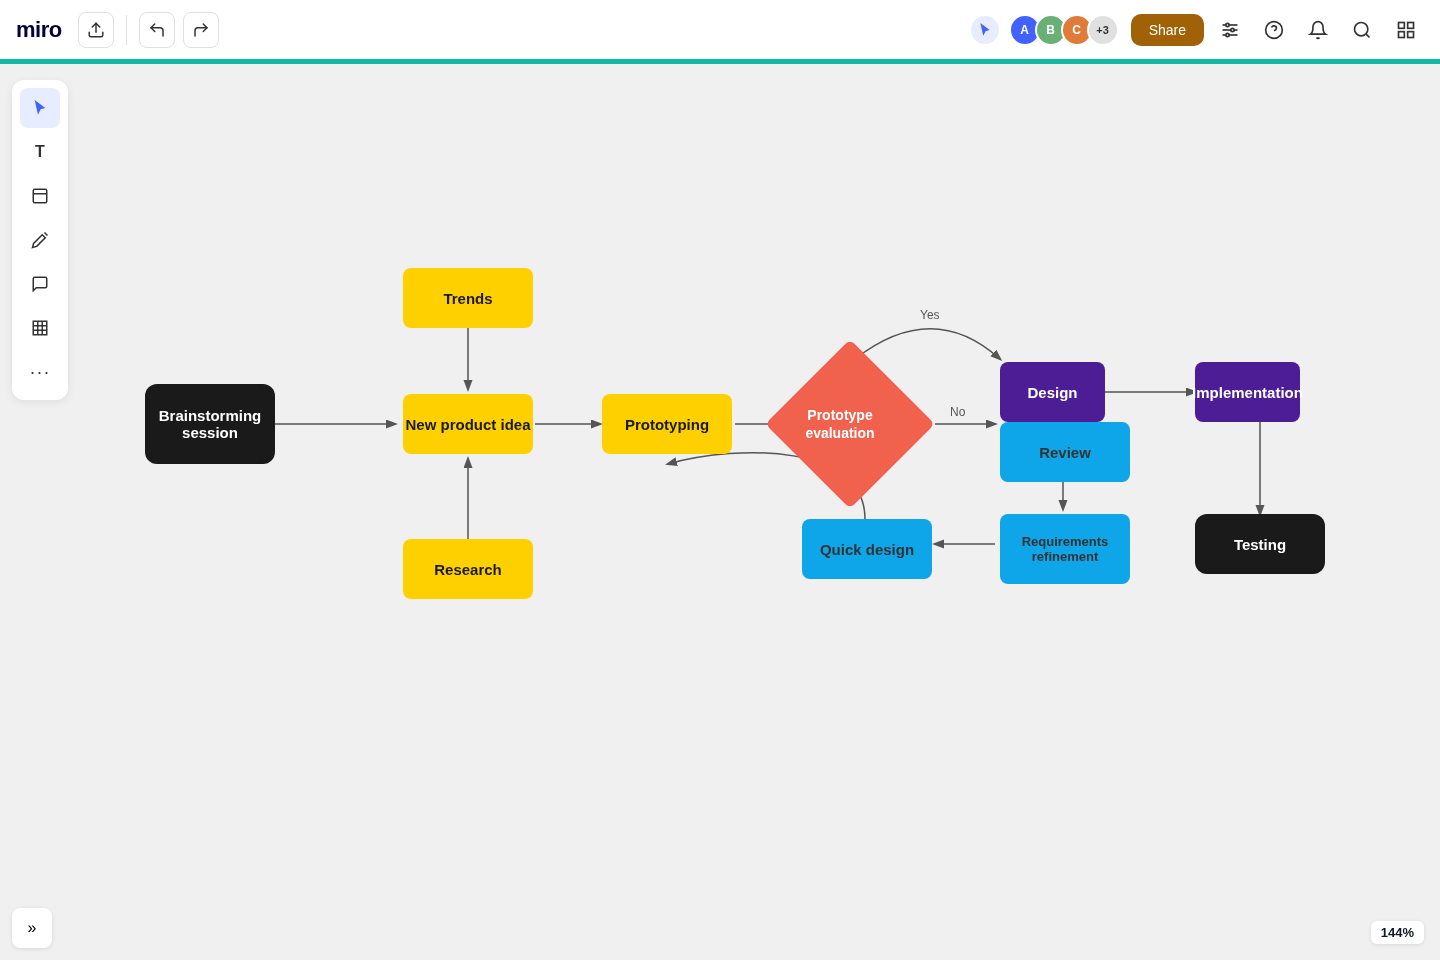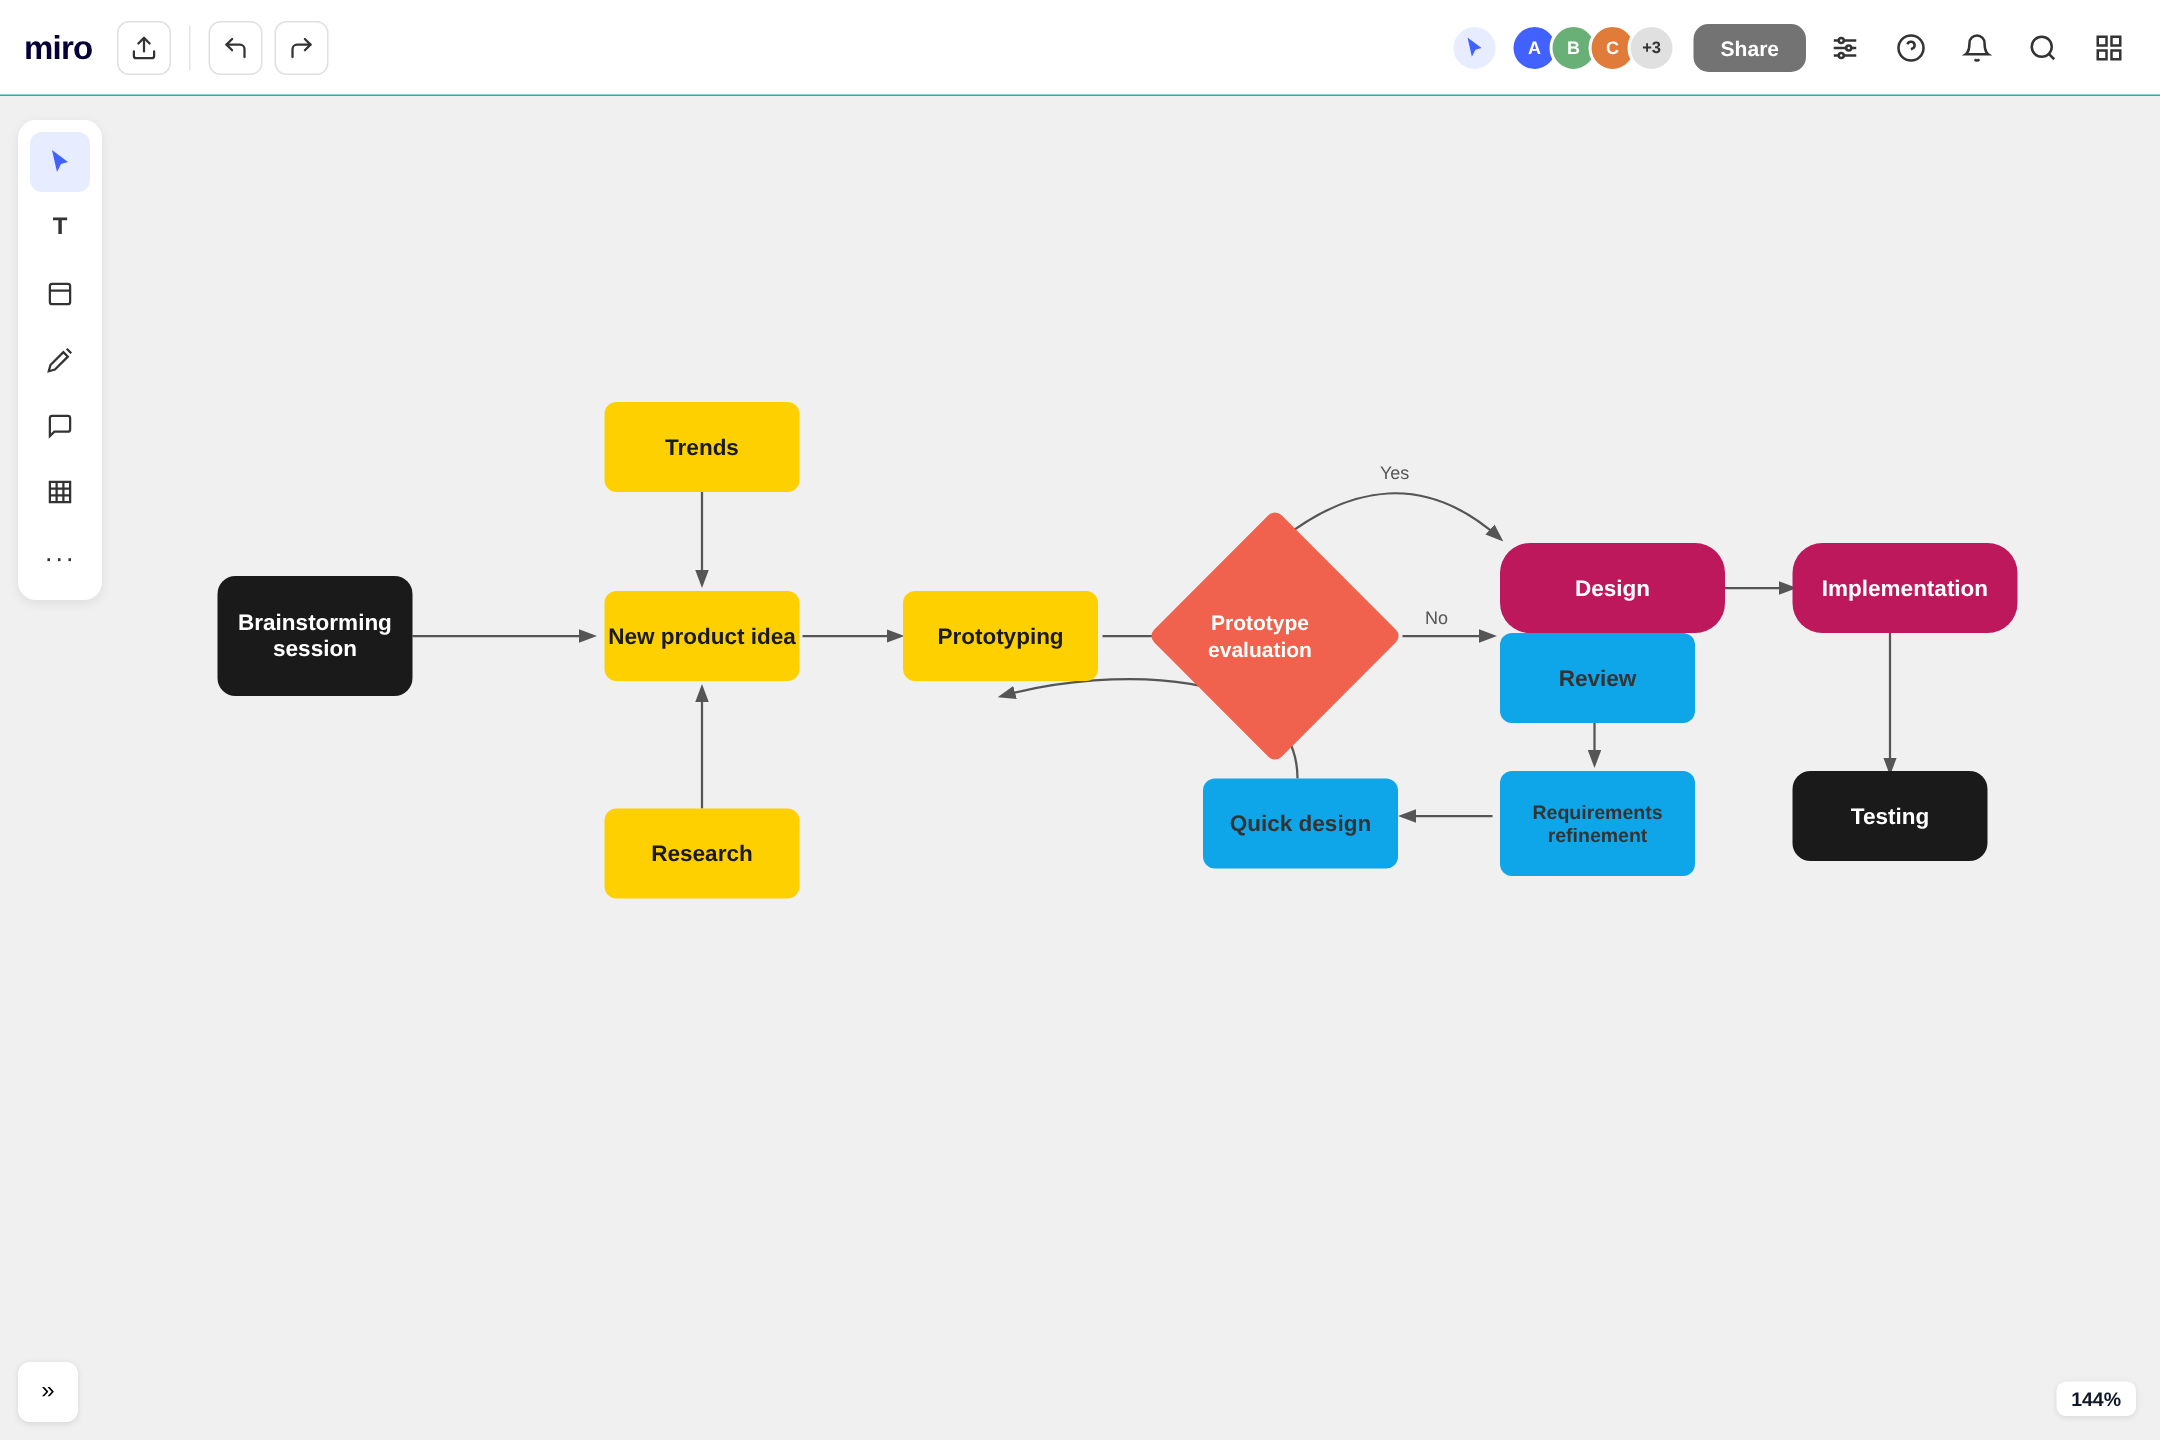--- a/index.html
+++ b/index.html
@@ -16,21 +16,21 @@
     #header {
       position: absolute;
       top: 0; left: 0; right: 0;
       height: 64px;
       background: #fff;
       display: flex;
       align-items: center;
       padding: 16px 16px;
       gap: 8px;
       z-index: 100;
-      border-bottom: 1px solid #14b8a6;
+      border-bottom: 5px solid #14b8a6;
     }
     #logo {
       font-size: 22px;
       font-weight: 700;
       color: #050038;
       letter-spacing: -0.5px;
       margin-right: 8px;
     }
     .header-btn {
       width: 36px;
@@ -76,27 +76,27 @@
       font-weight: 600;
       color: #fff;
     }
     .avatar:first-child { margin-left: 0; }
     .avatar-more {
       background: #e0e0e0;
       color: #333;
       font-size: 11px;
     }
     .share-btn {
-      background: #737373;
+      background: #a16207;
       color: #fff;
       border: none;
       border-radius: 10px;
       padding: 8px 18px;
       font-size: 14px;
-      font-weight: 700;
+      font-weight: 400;
       cursor: pointer;
       margin-left: 4px;
     }
     .icon-btn {
       width: 36px;
       height: 36px;
       background: transparent;
       border: none;
       display: flex;
       align-items: center;
@@ -203,24 +203,24 @@
       color: #fff;
       font-size: 14px;
       font-weight: 600;
       text-align: center;
       width: 100px;
       line-height: 1.3;
     }
 
     
     .node-blue {
-      background: #be185d;
-      color: #fff;
-      border-radius: 20px;
-      width: 150px;
+      background: #4c1d95;
+      color: #fff;
+      border-radius: 8px;
+      width: 105px;
       height: 60px;
     }
 
     
     .node-pink {
       background: #0ea5e9;
       color: #333;
       border-radius: 8px;
       width: 130px;
       height: 60px;

